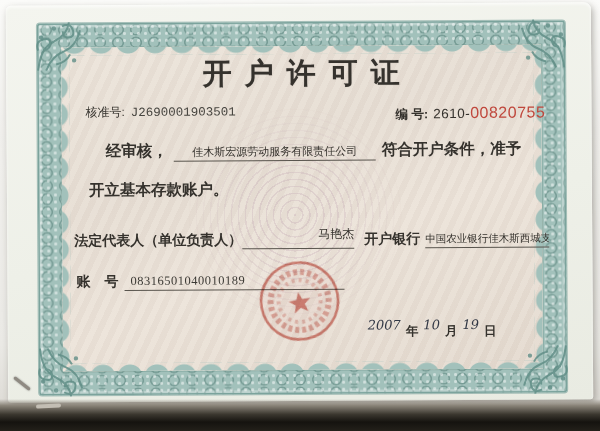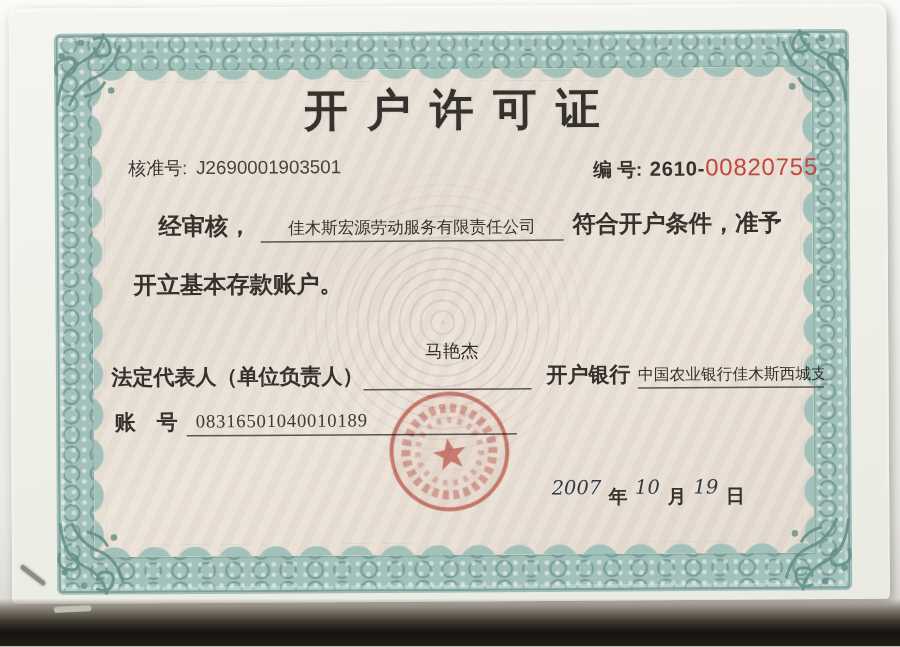--- a/index.html
+++ b/index.html
@@ -54,32 +54,32 @@
     background:repeating-radial-gradient(circle at 50% 50%, rgba(182,148,168,.22) 0 1.5px, rgba(182,148,168,0) 1.5px 7px);
     -webkit-mask:radial-gradient(circle,#000 28%,transparent 72%);
     mask:radial-gradient(circle,#000 28%,transparent 72%);
     z-index:0;pointer-events:none;
   }
   
   .inner .txt{position:absolute;z-index:1;color:#35322d;white-space:nowrap}
   .title{left:0;right:0;top:8px;text-align:center;font-size:29px;font-weight:700;letter-spacing:13px;margin-left:13px;color:#3d3b38;text-shadow:0 0 1px rgba(60,60,60,.25)}
   .approval{left:24px;top:57px;font-size:12px}
   .approval .lab{font-weight:400}
-  .serif-val{font-family:Liberation Sans, sans-serif;font-size:12.5px;color:#46443f;margin-left:6px}
+  .serif-val{font-family:Liberation Mono, monospace;font-size:12.5px;color:#46443f;margin-left:6px}
   .serial{left:334px;top:59px;font-size:12.5px}
   .serial .lab{font-weight:700}
-  .serial .pfx{font-weight:700;font-size:13.5px;letter-spacing:.5px;margin-left:5px}
+  .serial .pfx{font-weight:400;font-size:13.5px;letter-spacing:.5px;margin-left:5px}
   .serial .red{color:#c0483d;font-size:16px;letter-spacing:.5px}
   .row{display:flex;align-items:flex-end}
   .body1{left:44px;top:94px;font-size:15.5px;font-weight:700}
   .body2{left:27px;top:133px;font-size:15.5px;font-weight:700}
   .fill{display:inline-block;border-bottom:1.5px solid #59554e;text-align:center;font-weight:400;overflow:hidden}
   .company{width:198px;font-size:11px;padding:0 2px 1px;margin:0 6px}
   .fields{left:12px;top:180px;font-size:14px;font-weight:700}
-  .rep{width:106px;font-size:12px;text-align:center;padding:0 0 16px 6px;margin-right:10px}
+  .rep{width:106px;font-size:12px;text-align:right;padding:0 0 5px 6px;margin-right:10px}
   .bank{width:124px;font-size:10.5px;padding-bottom:1px;margin-left:5px}
   .acct-row{left:14px;top:226px;font-size:14px;font-weight:700}
   .pre{white-space:pre}
   .acct{width:214px;font-family:"Liberation Serif",serif;font-size:12.5px;text-align:left;padding:0 0 1px 6px;margin-left:6px;letter-spacing:.5px;color:#3c3a35}
   .issuer{left:303px;top:263px;font-size:12px;font-weight:700;letter-spacing:1px}
   .dateline{left:303px;top:278px;font-size:12.5px;font-weight:600}
   .dateline .hw{font-family:"DejaVu Serif",serif;font-style:italic;font-size:13px;color:#323845;position:relative;top:-6px;font-weight:400;margin:0 2px}
   .dateline .unit{margin:0 3px}
   
   .seal{position:absolute;left:195px;top:213px;width:84px;height:84px;z-index:2;mix-blend-mode:multiply;opacity:.88;transform:rotate(-10deg);filter:blur(.3px)}

